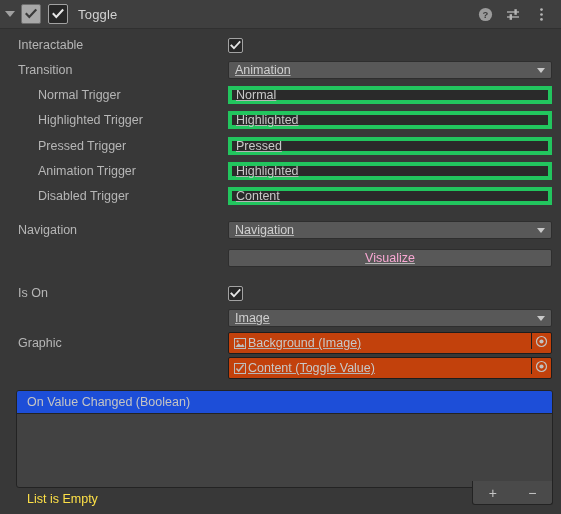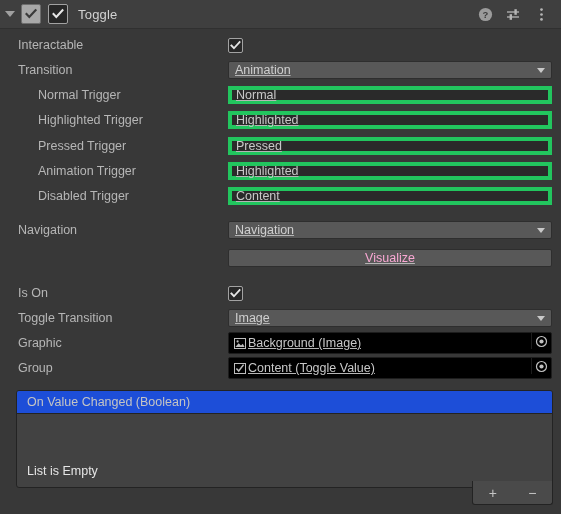--- a/index.html
+++ b/index.html
@@ -76,21 +76,21 @@
     color:#c8c8c8;font-size:12.5px;
   }
 
   .btn-wide{
     width:324px;height:18px;background:#585858;border:1px solid #2e2e2e;border-radius:2px;
     box-sizing:border-box;display:flex;align-items:center;justify-content:center;
     color:#f9a8d4;font-size:12.5px;
   }
 
   .objfield{
-    width:324px;height:22px;background:#000000;border:1px solid #1d1d1d;border-radius:2px;
+    width:324px;height:22px;background:#c2410c;border:1px solid #1d1d1d;border-radius:2px;
     box-sizing:border-box;display:flex;align-items:center;padding-left:4px;
     color:#c8c8c8;font-size:12.5px;position:relative;
   }
   .objfield .oname{margin-left:2px;white-space:nowrap;overflow:hidden;}
   .obj-ico{width:13px;height:13px;flex:0 0 13px;display:flex;align-items:center;justify-content:center;}
   .picker{
     position:absolute;right:0;top:0;width:19px;height:16px;
     display:flex;align-items:center;justify-content:center;
     border-left:1px solid #1d1d1d;
   }
@@ -99,22 +99,22 @@
   .evt-box{
     position:absolute;left:16px;top:390px;width:537px;height:98px;
     border:1px solid #232323;border-radius:3px;background:#424242;box-sizing:border-box;
   }
   .evt-head{
     height:22px;background:#1d4ed8;border-bottom:1px solid #232323;
     display:flex;align-items:center;padding-left:10px;
     color:#c4c4c4;font-size:12.5px;border-radius:2px 2px 0 0;
   }
   .evt-body{
-    height:92px;display:flex;align-items:center;padding:22px 0 0 10px;box-sizing:border-box;
-    color:#e5e5e5;font-size:12.5px;
+    height:92px;display:flex;align-items:flex-end;padding:22px 0 0 10px;box-sizing:border-box;
+    color:#fde047;font-size:12.5px;
   }
   .evt-footer{
     position:absolute;left:472px;top:481px;width:81px;height:24px;
     background:#4a4a4a;border:1px solid #232323;border-top:none;border-radius:0 0 3px 3px;
     display:flex;align-items:center;justify-content:space-around;box-sizing:border-box;
   }
   .ftr-btn{width:28px;height:18px;display:flex;align-items:center;justify-content:center;color:#c5c5c5;font-size:14px;}
 </style>
 </head>
 <body>
@@ -269,23 +269,20 @@
     <div class="fld-col">
       <div class="checkbox">
         <svg width="11" height="11" viewBox="0 0 12 12">
           <path d="M1.5 6 L4.3 9 L10.5 2.2" stroke="#e6e6e6" stroke-width="2" fill="none" stroke-linecap="square"></path>
         </svg>
       </div>
     </div>
   </div>
 
   <div class="row" style="top:308px">
-    <div class="lbl-col">
-        <span class="lbl">Toggle Transition</span>
-      </div>
     <div class="fld-col">
       <div class="dropdown">
         <span class="dtxt">Image</span>
         <span class="dd-arrow"></span>
       </div>
     </div>
   </div>
 
   <div class="row" style="top:333px">
     <div class="lbl-col">
@@ -305,23 +302,20 @@
           <svg width="13" height="13" viewBox="0 0 13 13">
             <circle cx="6.5" cy="6.5" r="5" fill="none" stroke="#c2c2c2" stroke-width="1.2"></circle>
             <circle cx="6.5" cy="6.5" r="2.1" fill="#c2c2c2"></circle>
           </svg>
         </span>
       </div>
     </div>
   </div>
 
   <div class="row" style="top:358px">
-    <div class="lbl-col">
-        <span class="lbl">Group</span>
-      </div>
     <div class="fld-col">
       <div class="objfield">
         <span class="obj-ico">
           <svg width="12" height="11" viewBox="0 0 12 11">
             <rect x="0.5" y="0.5" width="11" height="10" fill="none" stroke="#bdbdbd" stroke-width="1"></rect>
             <path d="M2.4 5.6 L4.7 8 L9.6 1.6" stroke="#bdbdbd" stroke-width="1.5" fill="none"></path>
           </svg>
         </span>
         <span class="oname">Content (Toggle Value)</span>
         <span class="picker">

